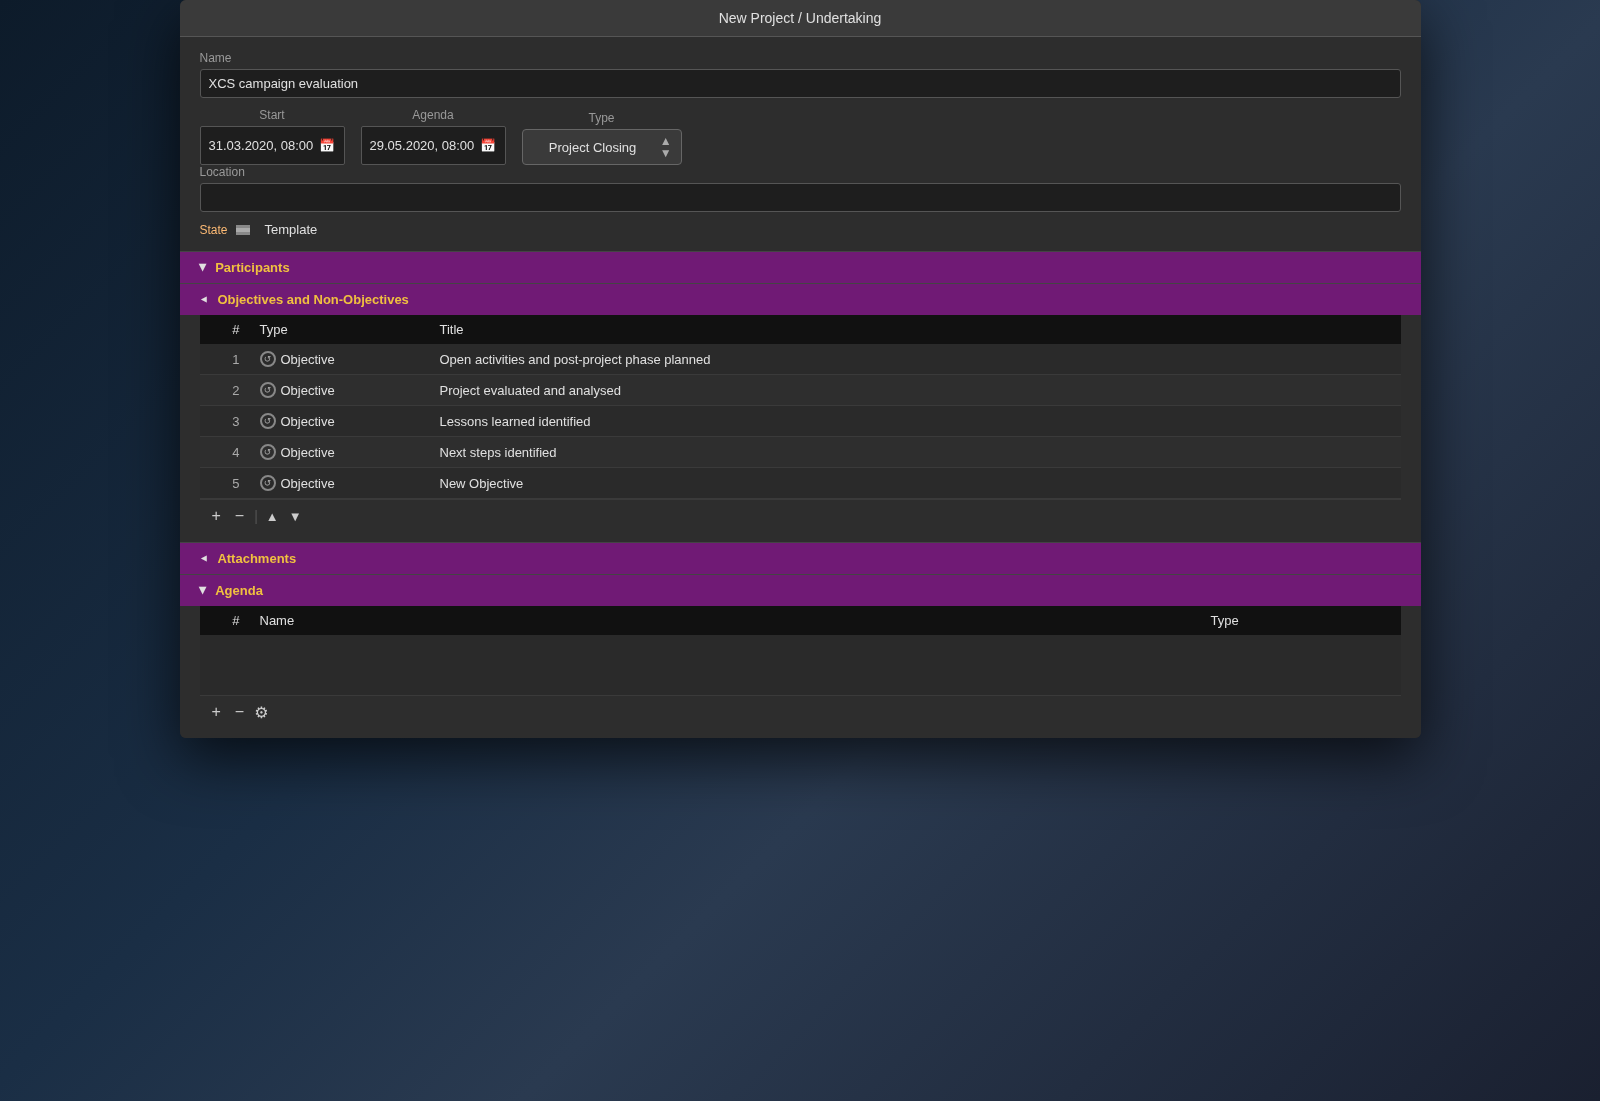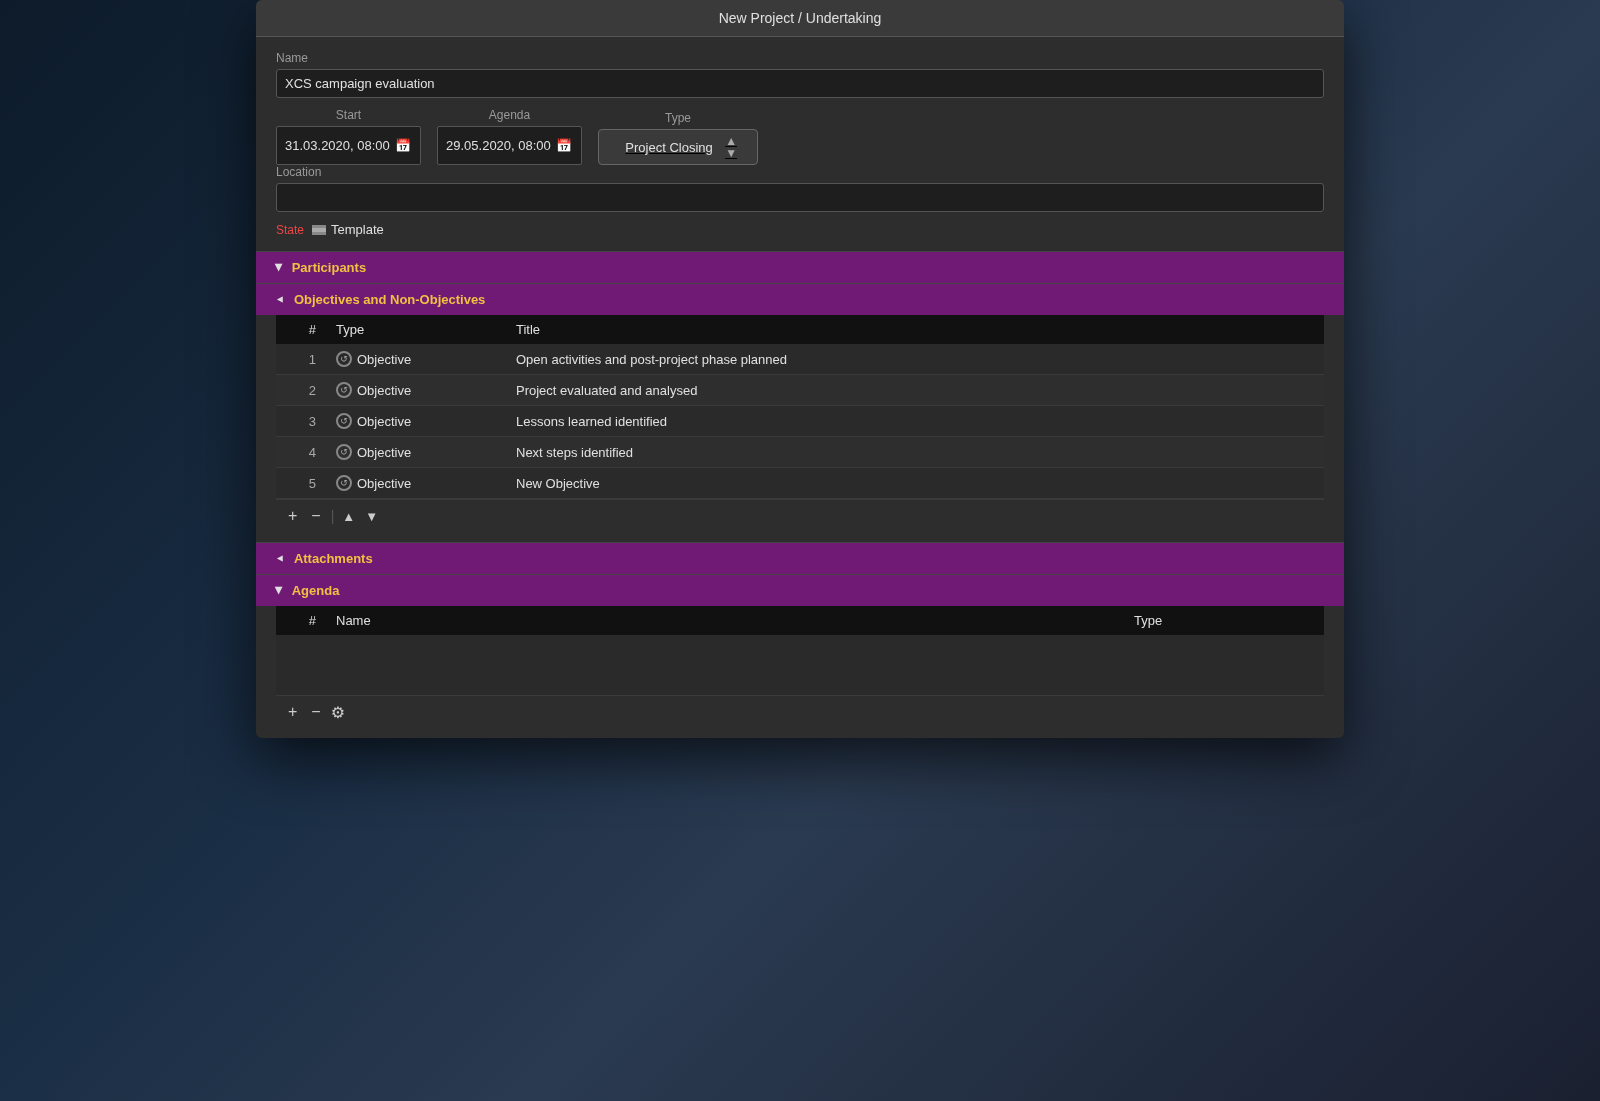--- a/index.html
+++ b/index.html
@@ -23,21 +23,21 @@
     .bg-overlay {
       position: absolute;
       top: 0; left: 0; right: 0; bottom: 0;
       background: linear-gradient(135deg, #0d1b2a 0%, #1a2e45 40%, #2a3a50 60%, #1a2030 100%);
       z-index: 0;
     }
 
     .window {
       position: relative;
       z-index: 10;
-      width: 1088px;
+      width: 1241px;
       background: #2b2b2b;
       border-radius: 6px;
       margin-top: 0;
       box-shadow: 0 20px 60px rgba(0,0,0,0.7);
       overflow: hidden;
     }
 
     .title-bar {
       background: #3a3a3a;
       text-align: center;
@@ -104,24 +104,23 @@
       font-size: 14px;
       cursor: pointer;
     }
 
     .type-select-wrapper {
       display: flex;
       align-items: center;
       background: #3a3a3a;
       border: 1px solid #666;
       border-radius: 4px;
-      padding: 5px 20px;
+      padding: 5px 9px;
       gap: 6px;
       min-width: 160px;
-      text-decoration: underline;
     }
 
     .type-select-wrapper span.type-text {
       color: #e0e0e0;
       font-size: 13px;
       flex: 1;
     }
 
     .type-select-wrapper .chevrons {
       color: #aaa;
@@ -135,28 +134,28 @@
     }
 
     .state-row {
       margin-top: 10px;
       display: flex;
       align-items: center;
       gap: 8px;
     }
 
     .state-label {
-      color: #ef4444;
+      color: #fdba74;
       font-size: 12px;
     }
 
     .template-badge {
       display: flex;
       align-items: center;
-      gap: 5px;
+      gap: 15px;
       color: #e0e0e0;
       font-size: 13px;
     }
 
     .template-icon {
       width: 14px;
       height: 10px;
       background: linear-gradient(to bottom, #888 0%, #888 30%, #aaa 30%, #aaa 70%, #888 70%, #888 100%);
       display: inline-block;
     }

